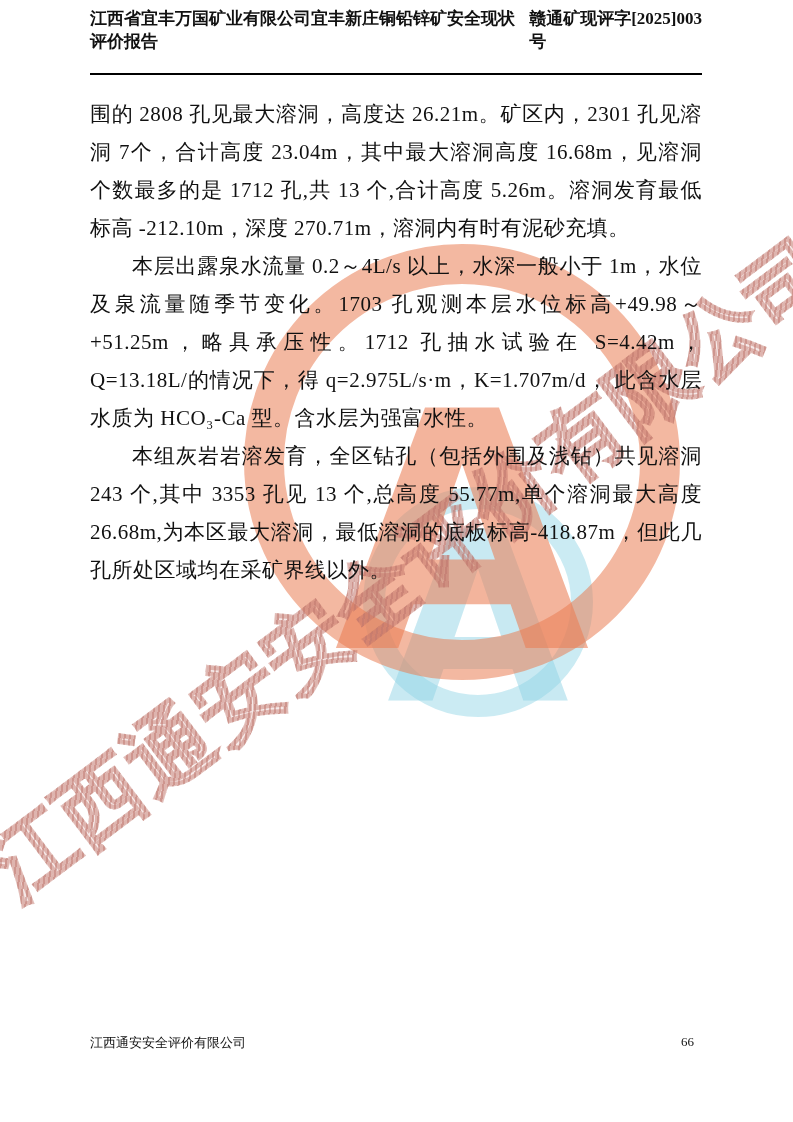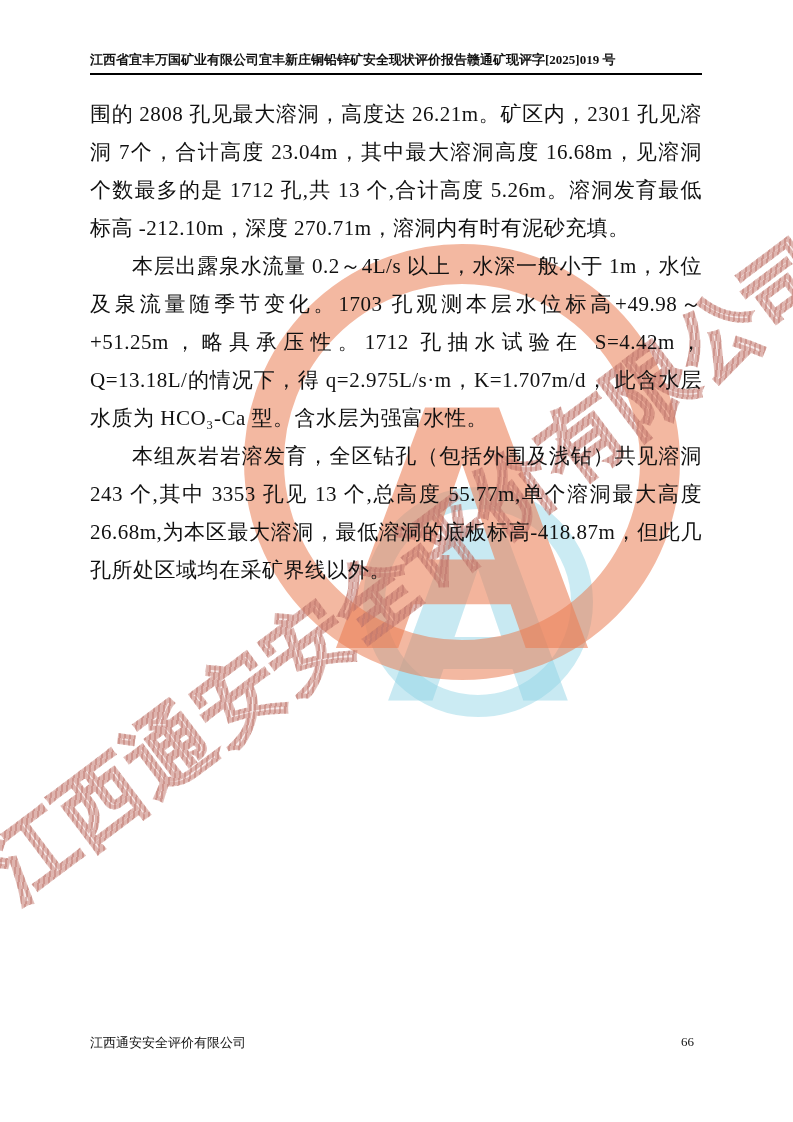--- a/index.html
+++ b/index.html
@@ -65,22 +65,22 @@
   .header {
     position: absolute;
     left: 90px;
     right: 91px;
     top: 46px;
     height: 29px;
     border-bottom: 2px solid #000;
     display: flex;
     justify-content: flex-start;
     align-items: flex-end;
-    padding-bottom: 4px;
-    font-size: 13px;
+    padding-bottom: 20px;
+    font-size: 17px;
     font-weight: bold;
   }
   .body-text {
     position: absolute;
     left: 90px;
     right: 91px;
     top: 95px;
     font-size: 21px;
     line-height: 38px;
     text-align: justify;
@@ -113,21 +113,21 @@
       <circle cx="462" cy="462" r="198" fill="none" stroke="rgba(234,126,84,0.55)" stroke-width="40"></circle>
       <text x="462" y="648" text-anchor="middle" font-family="DejaVu Sans, Liberation Sans, sans-serif" font-weight="bold" font-size="330" fill="rgba(234,126,84,0.58)">A</text>
     </svg>
     <div class="wm-diagonal">江西通安安全评价有限公司</div>
   </div>
 
   <div class="content-layer">
 
     <div class="header">
       <span>江西省宜丰万国矿业有限公司宜丰新庄铜铅锌矿安全现状评价报告</span>
-      <span>赣通矿现评字[2025]019 号</span>
+      <span>赣通矿现评字[2025]003 号</span>
     </div>
 
     <div class="body-text">
       <p class="no-indent">围的 2808 孔见最大溶洞，高度达 26.21m。矿区内，2301 孔见溶洞 7个，合计高度 23.04m，其中最大溶洞高度 16.68m，见溶洞个数最多的是 1712 孔,共 13 个,合计高度 5.26m。溶洞发育最低标高 -212.10m，深度 270.71m，溶洞内有时有泥砂充填。</p>
       <p>本层出露泉水流量 0.2～4L/s 以上，水深一般小于 1m，水位及泉流量随季节变化。1703 孔观测本层水位标高+49.98～+51.25m，略具承压性。1712 孔抽水试验在 S=4.42m，Q=13.18L/的情况下，得 q=2.975L/s·m，K=1.707m/d， 此含水层水质为 HCO₃-Ca 型。含水层为强富水性。</p>
       <p>本组灰岩岩溶发育，全区钻孔（包括外围及浅钻）共见溶洞 243 个,其中 3353 孔见 13 个,总高度 55.77m,单个溶洞最大高度 26.68m,为本区最大溶洞，最低溶洞的底板标高-418.87m，但此几孔所处区域均在采矿界线以外。</p>
     </div>
 
     <div class="footer">
       <span class="footer-company">江西通安安全评价有限公司</span>

